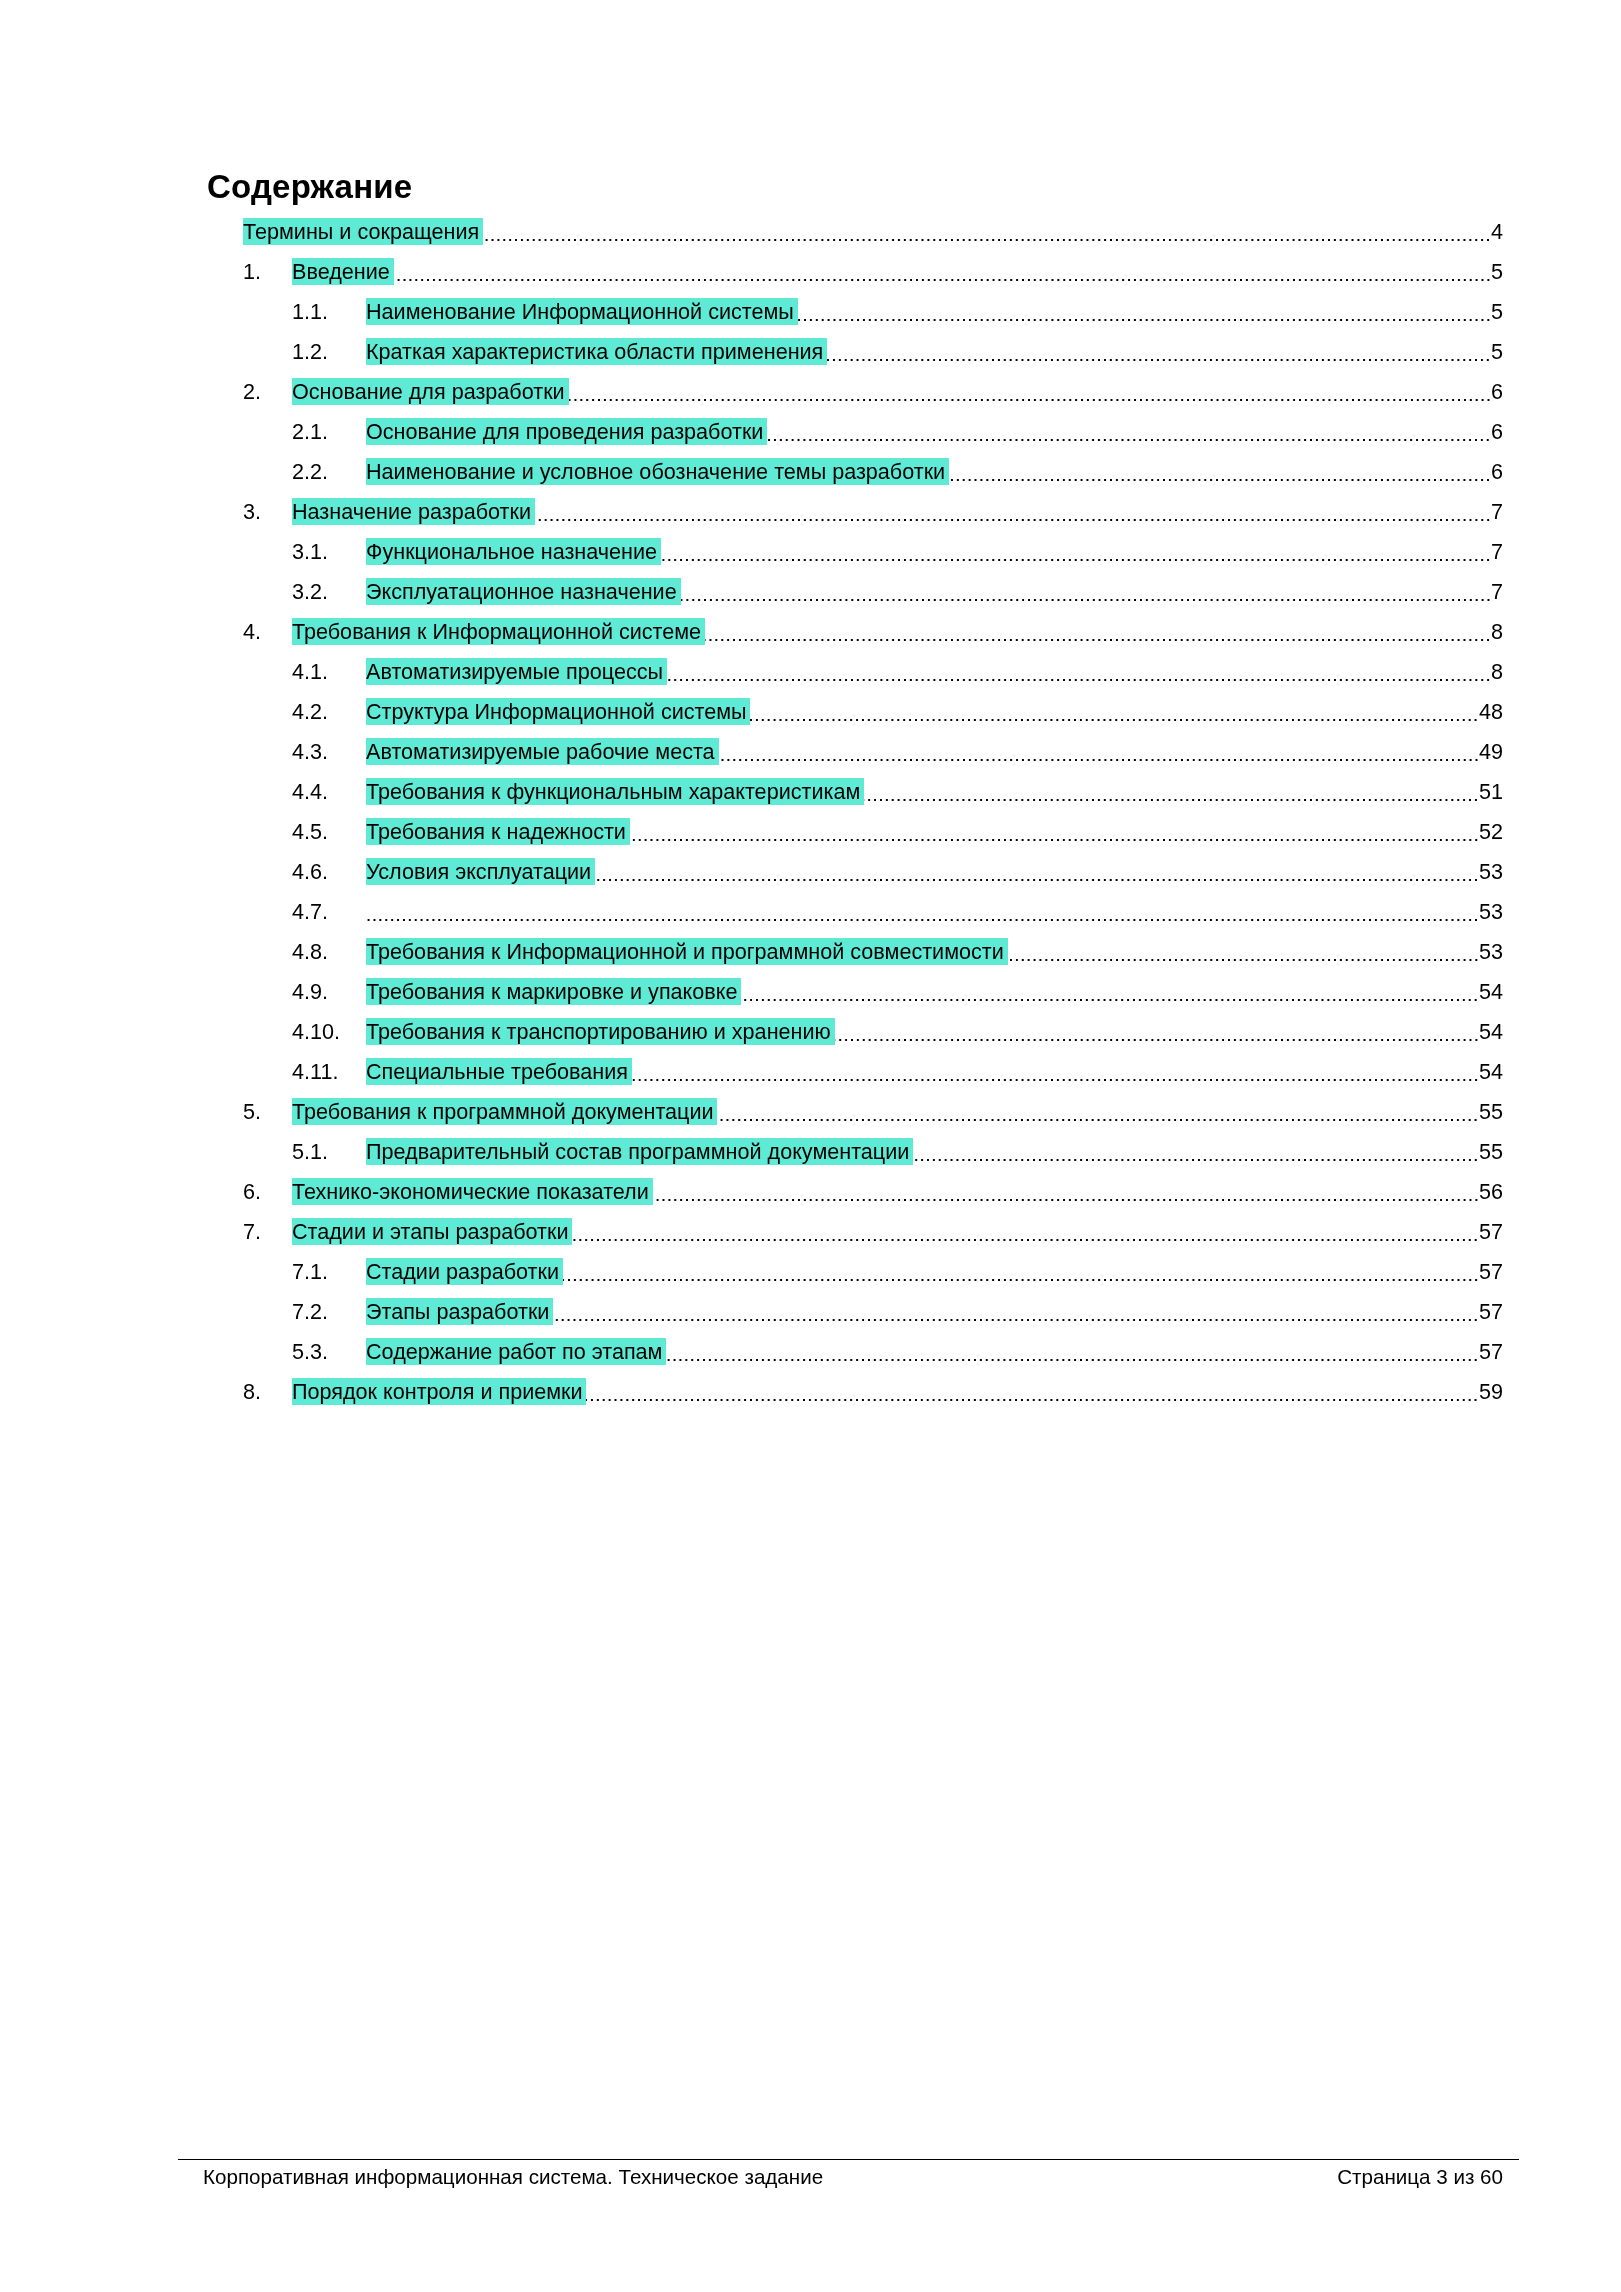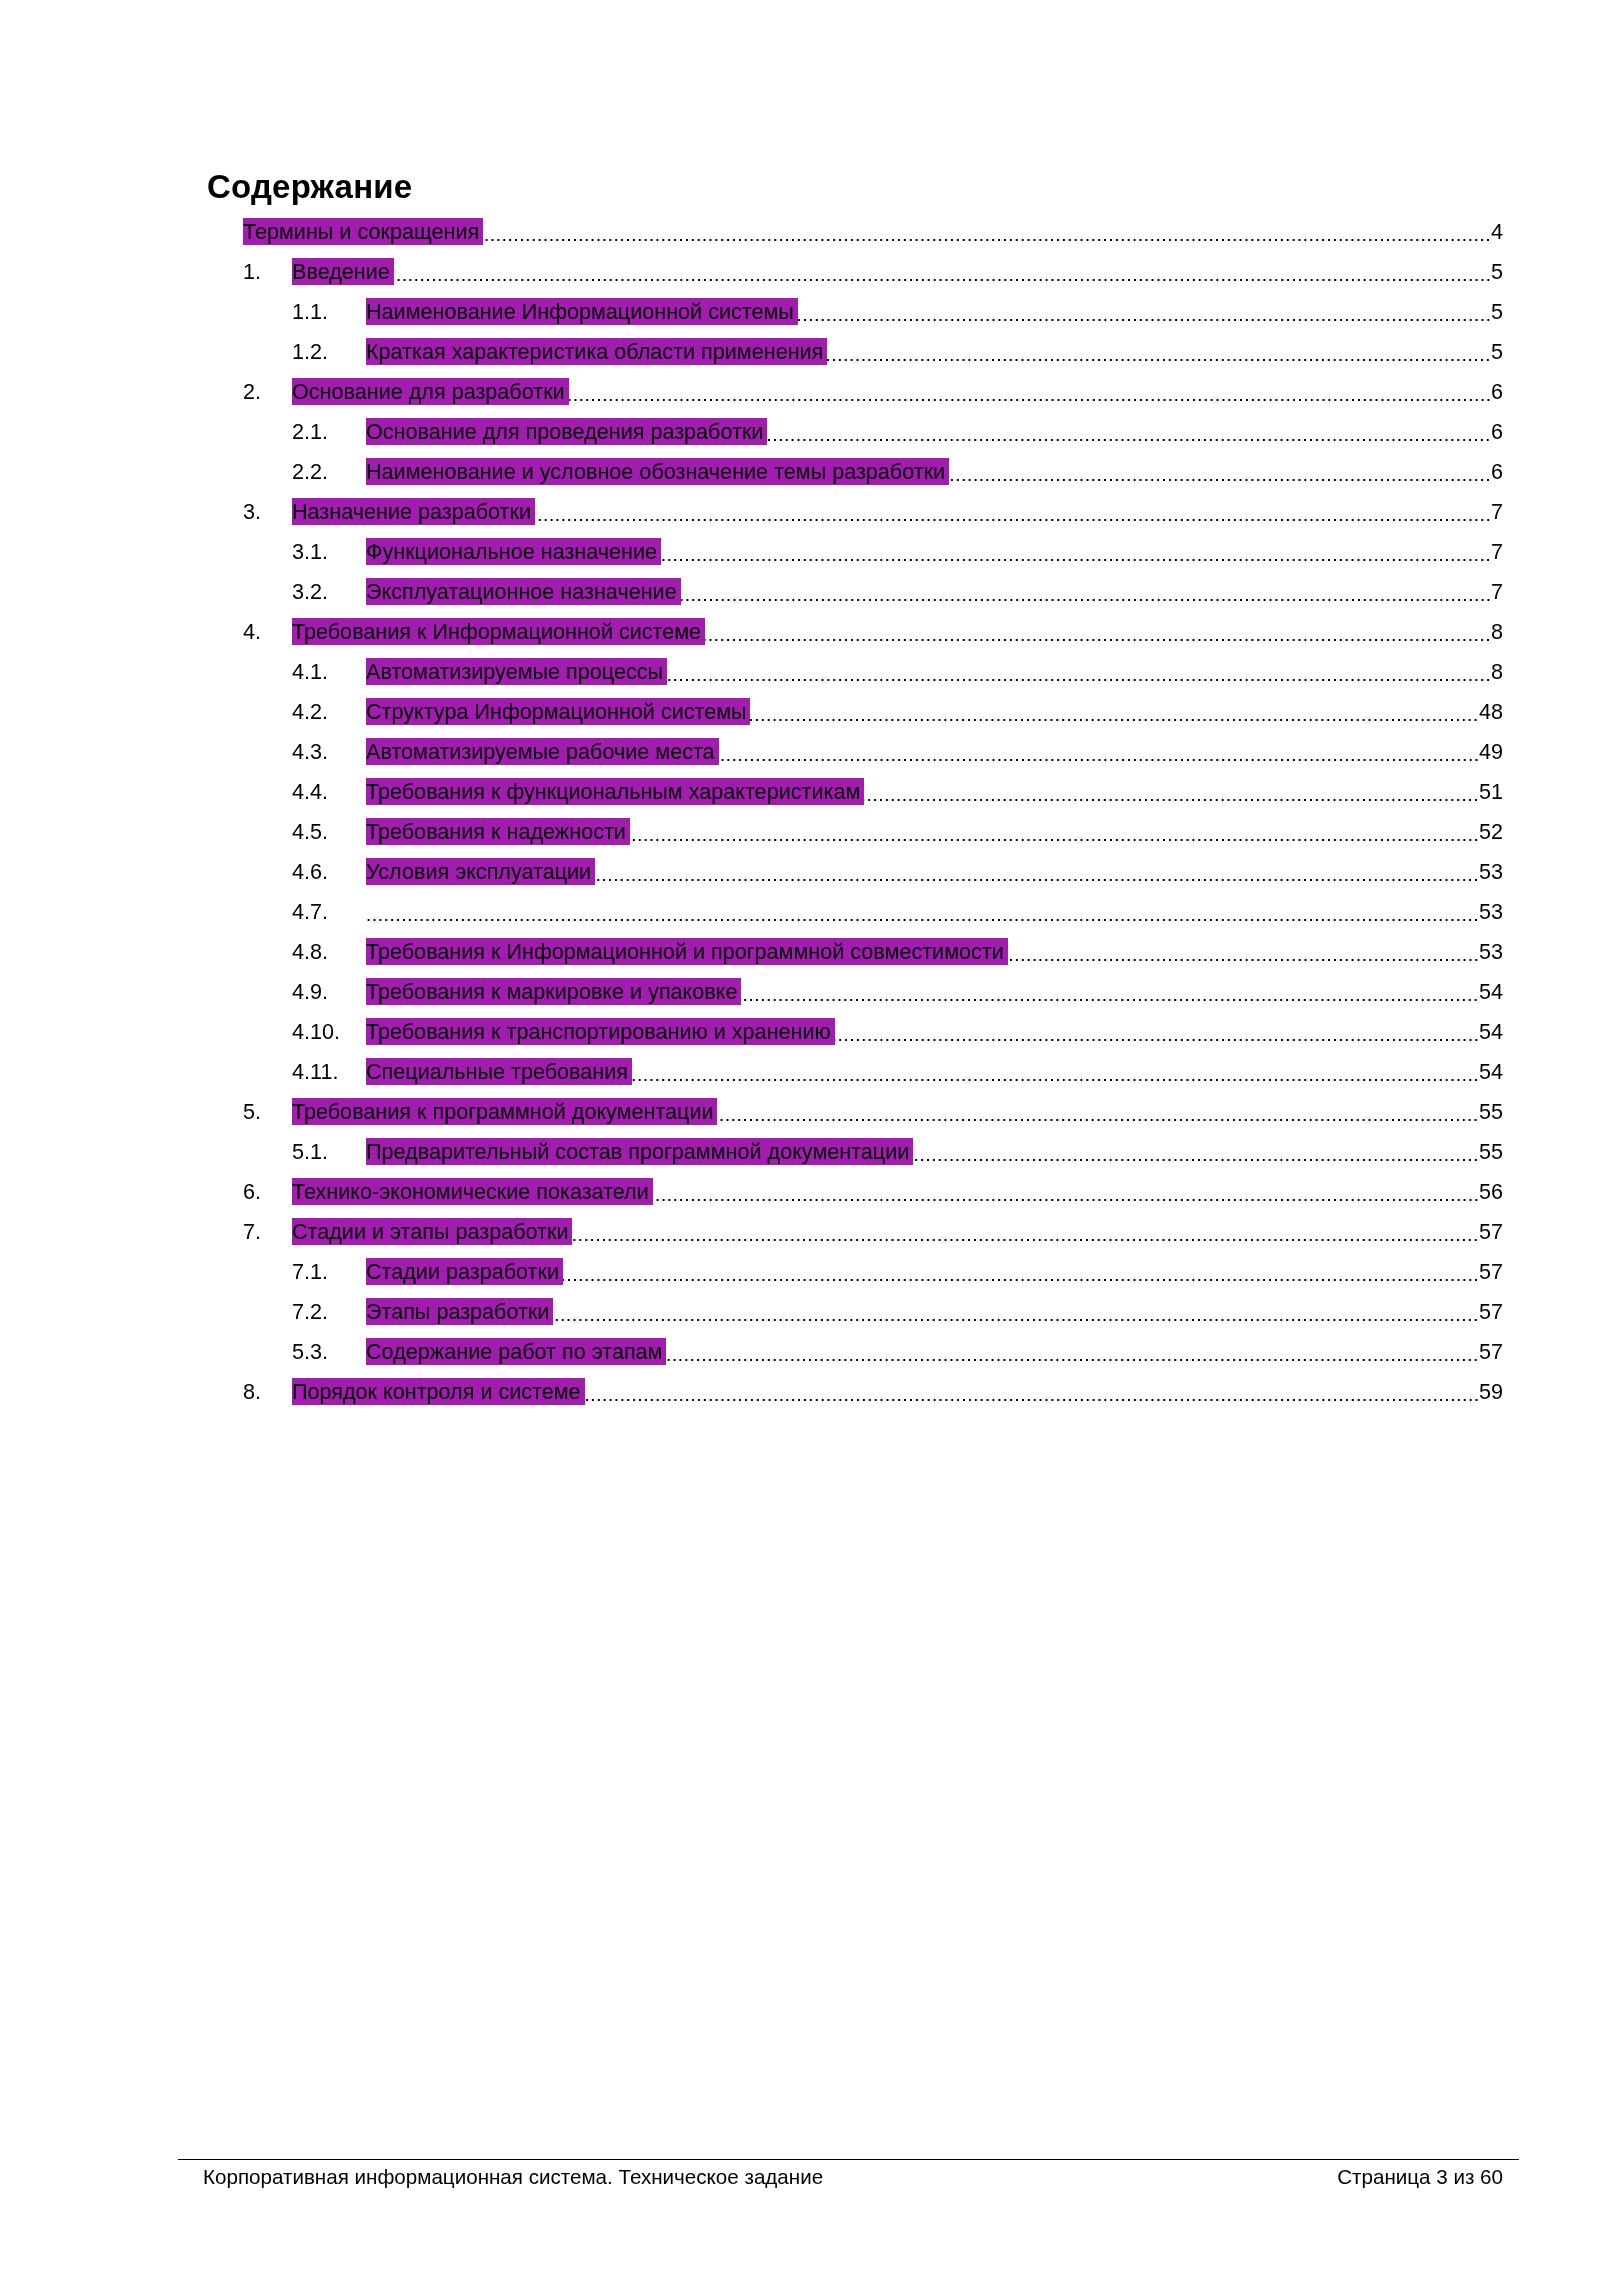--- a/index.html
+++ b/index.html
@@ -48,21 +48,21 @@
     .toc-row.level-2 { padding-left: 49px; }
     .toc-num {
       flex: 0 0 auto;
       display: inline-block;
     }
     .level-1 .toc-num { width: 49px; }
     .level-2 .toc-num { width: 74px; }
     .level-0 .toc-num { width: 0; }
     .toc-text {
       flex: 0 0 auto;
-      background: #a21caf;
+      background: #5eead4;
       padding-right: 3.9px;
       position: relative;
       z-index: 1;
     }
     .toc-leader {
       flex: 1 1 auto;
       overflow: hidden;
       position: relative;
       height: 27.4px;
     }
@@ -284,21 +284,21 @@
     <span class="toc-page">57</span>
   </li>
     <li class="toc-row level-2">
     <span class="toc-num">5.3.</span>
     <span class="toc-text">Содержание работ по этапам</span>
     <span class="toc-leader"></span>
     <span class="toc-page">57</span>
   </li>
     <li class="toc-row level-1">
     <span class="toc-num">8.</span>
-    <span class="toc-text">Порядок контроля и системе</span>
+    <span class="toc-text">Порядок контроля и приемки</span>
     <span class="toc-leader"></span>
     <span class="toc-page">59</span>
   </li>
   </ul>
 
 <div class="footer-rule"></div>
 <div class="footer-left">Корпоративная информационная система. Техническое задание</div>
 <div class="footer-right">Страница 3 из 60</div>
 
 

